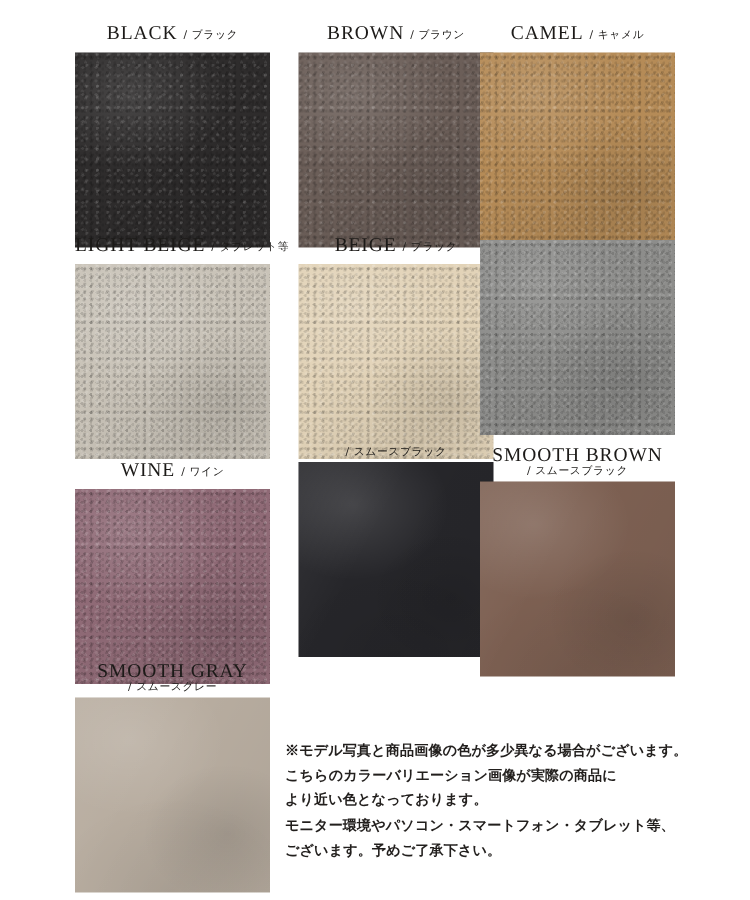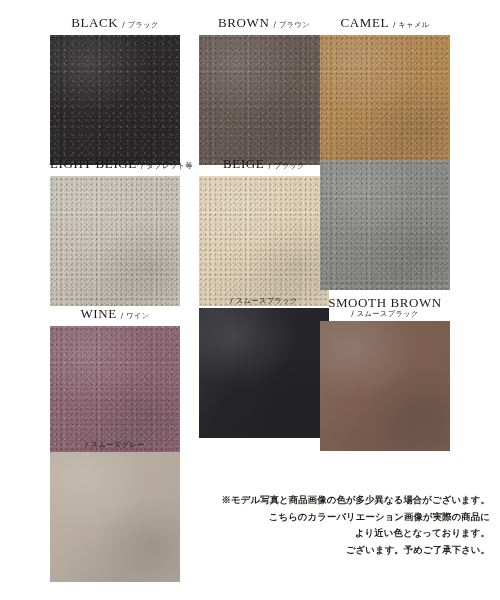--- a/index.html
+++ b/index.html
@@ -103,21 +103,20 @@
     position:absolute;
     left:190px;
     top:492px;
     width:300px;
     font-family:Liberation Sans, sans-serif;
     font-size:9.4px;
     line-height:1.78;
     color:#221f1d;
     font-weight:700;
     letter-spacing:0.1px;
-    text-align:right;
   }
   .note div{ white-space:nowrap; }
 </style>
 </head>
 <body>
 
 <div class="sheet">
 
   <div class="row" style="top:14px;">
 
@@ -195,27 +194,29 @@
       </div>
       <div class="swatch smooth" style="margin-top:4px;background-color:#7d6052;"></div>
     </div>
 
   </div>
 
   <div class="row" style="top:440px;">
 
     <div class="cell col0">
       <div class="label two-line">
+        <span class="en">SMOOTH GRAY</span>
         <span class="jp">/ スムースグレー</span>
       </div>
       <div class="swatch smooth" style="margin-top:4px;background-color:#b8ada0;"></div>
     </div>
 
   </div>
 
   <div class="note">
     <div>※モデル写真と商品画像の色が多少異なる場合がございます。</div>
     <div>こちらのカラーバリエーション画像が実際の商品に</div>
     <div>より近い色となっております。</div>
+    <div>モニター環境やパソコン・スマートフォン・タブレット等、</div>
     <div>ございます。予めご了承下さい。</div>
   </div>
 
 </div>
 
 </body></html>

